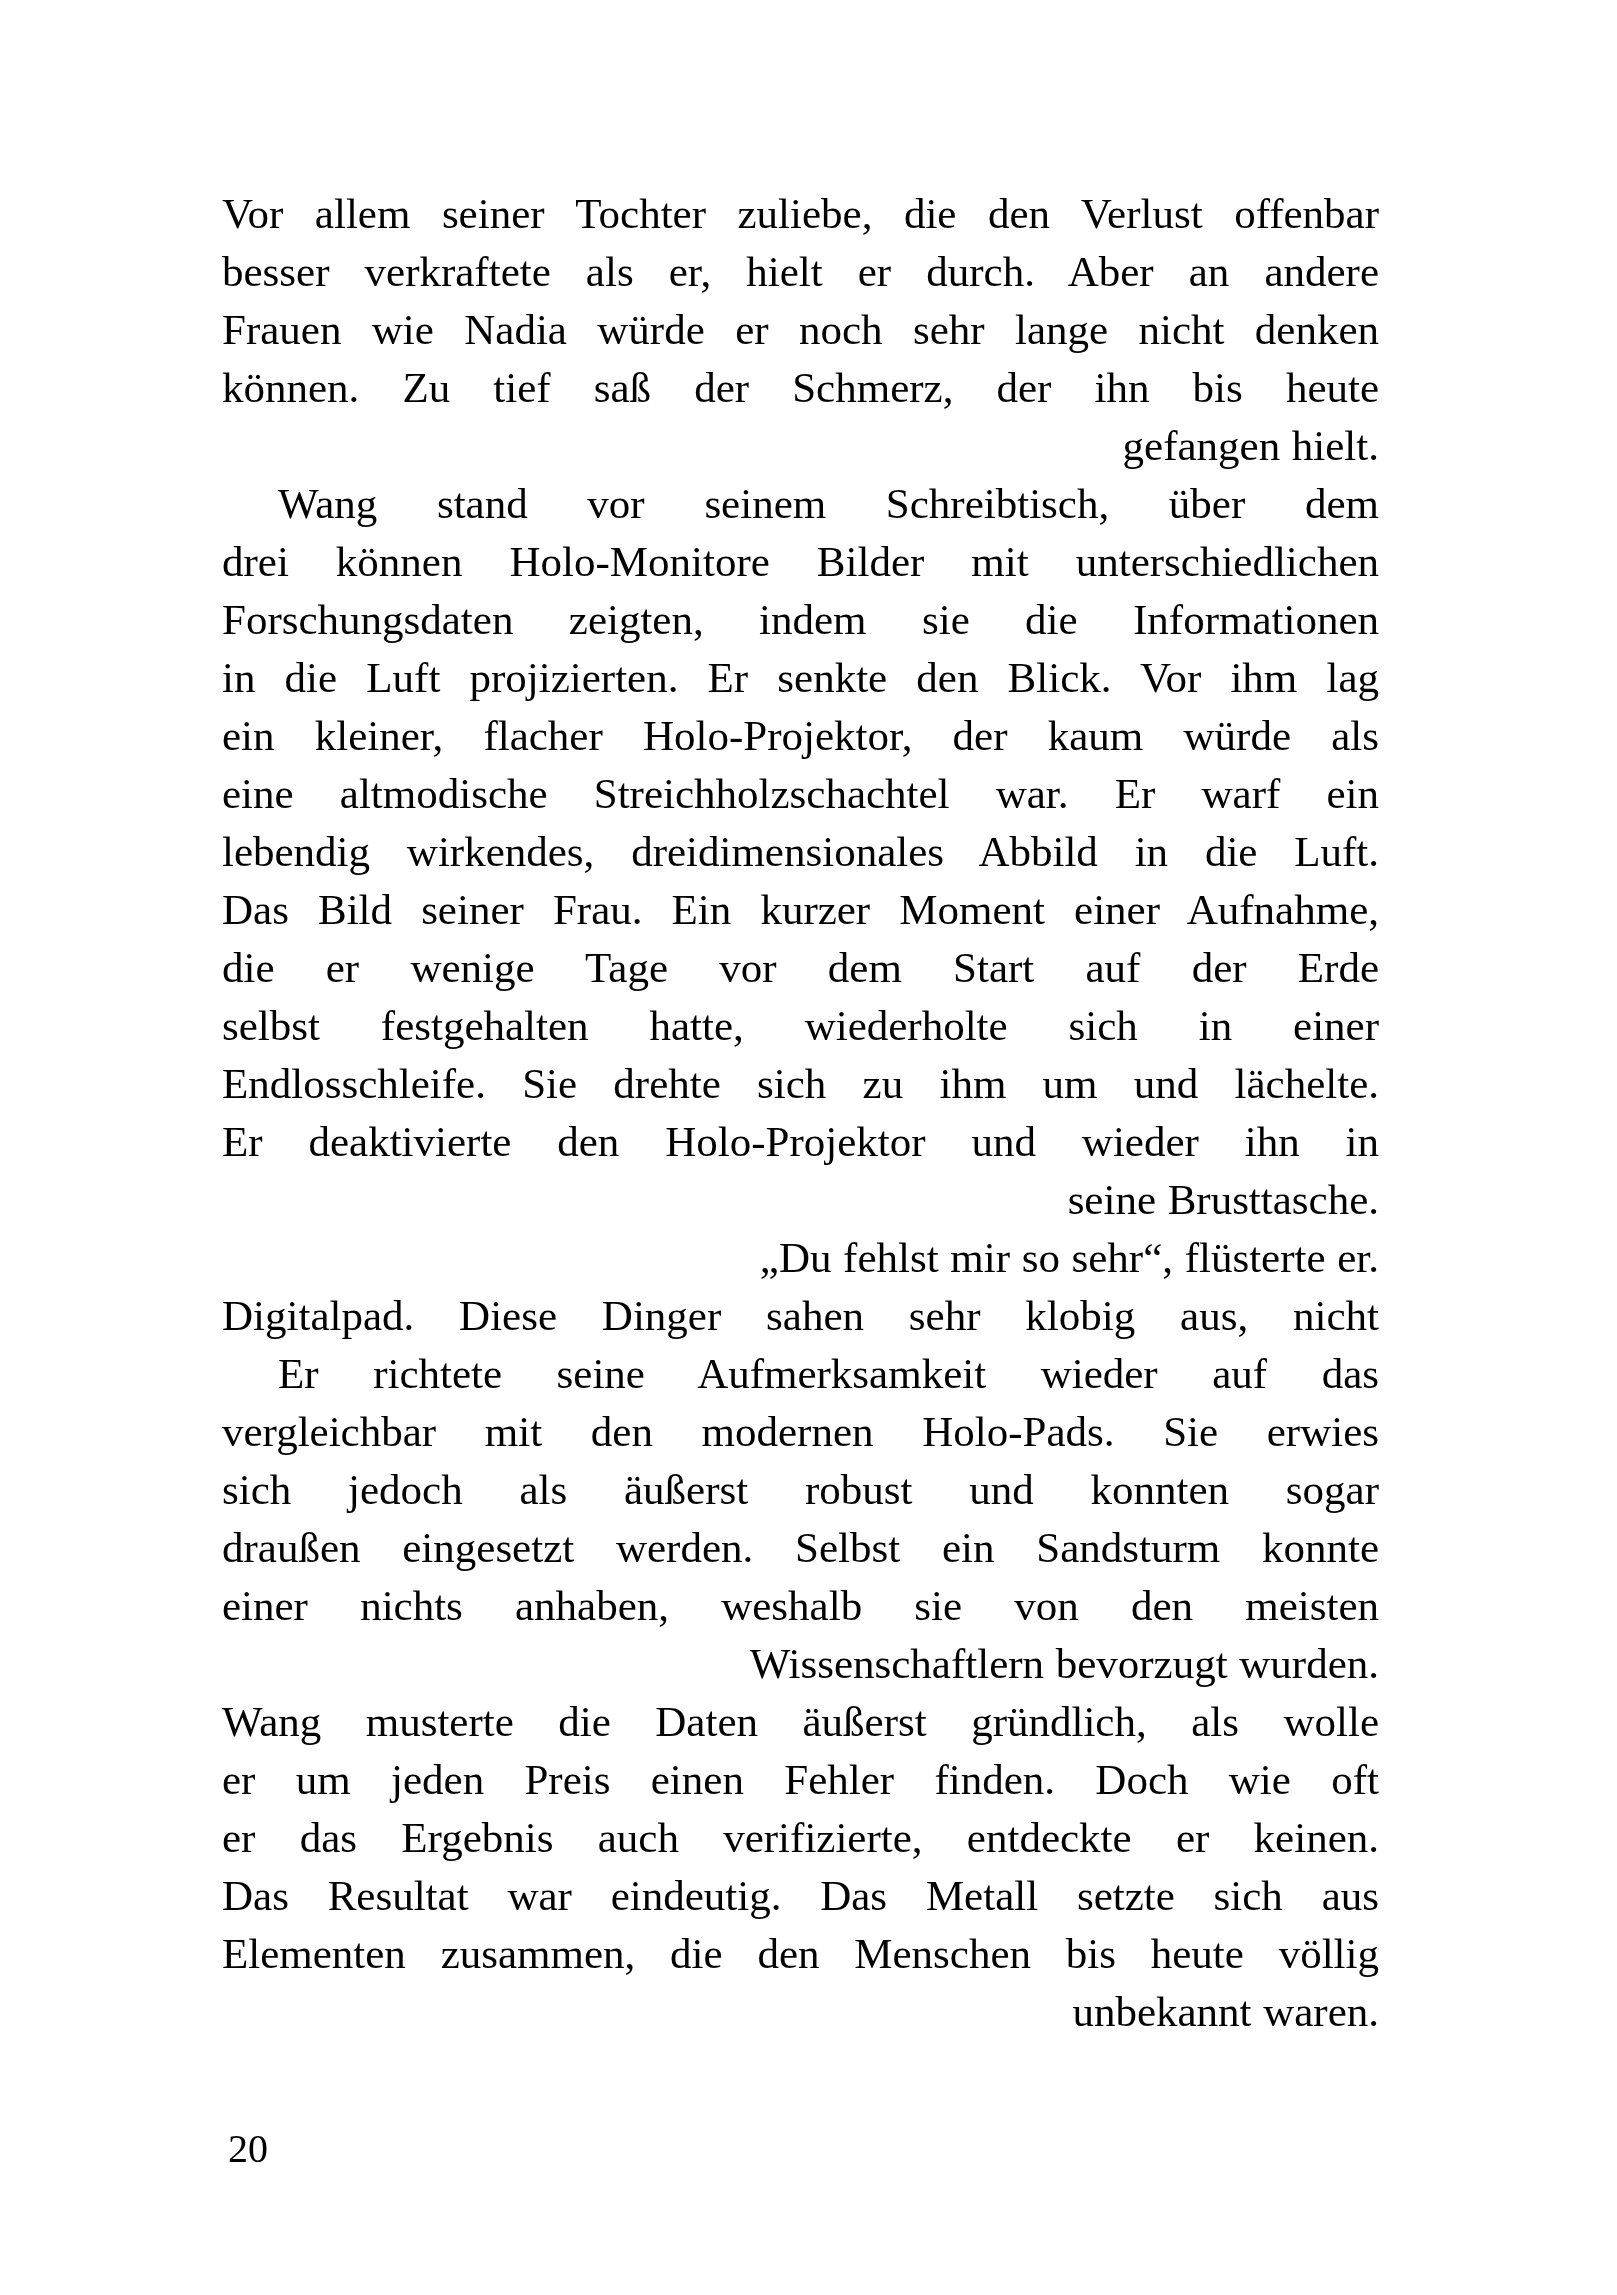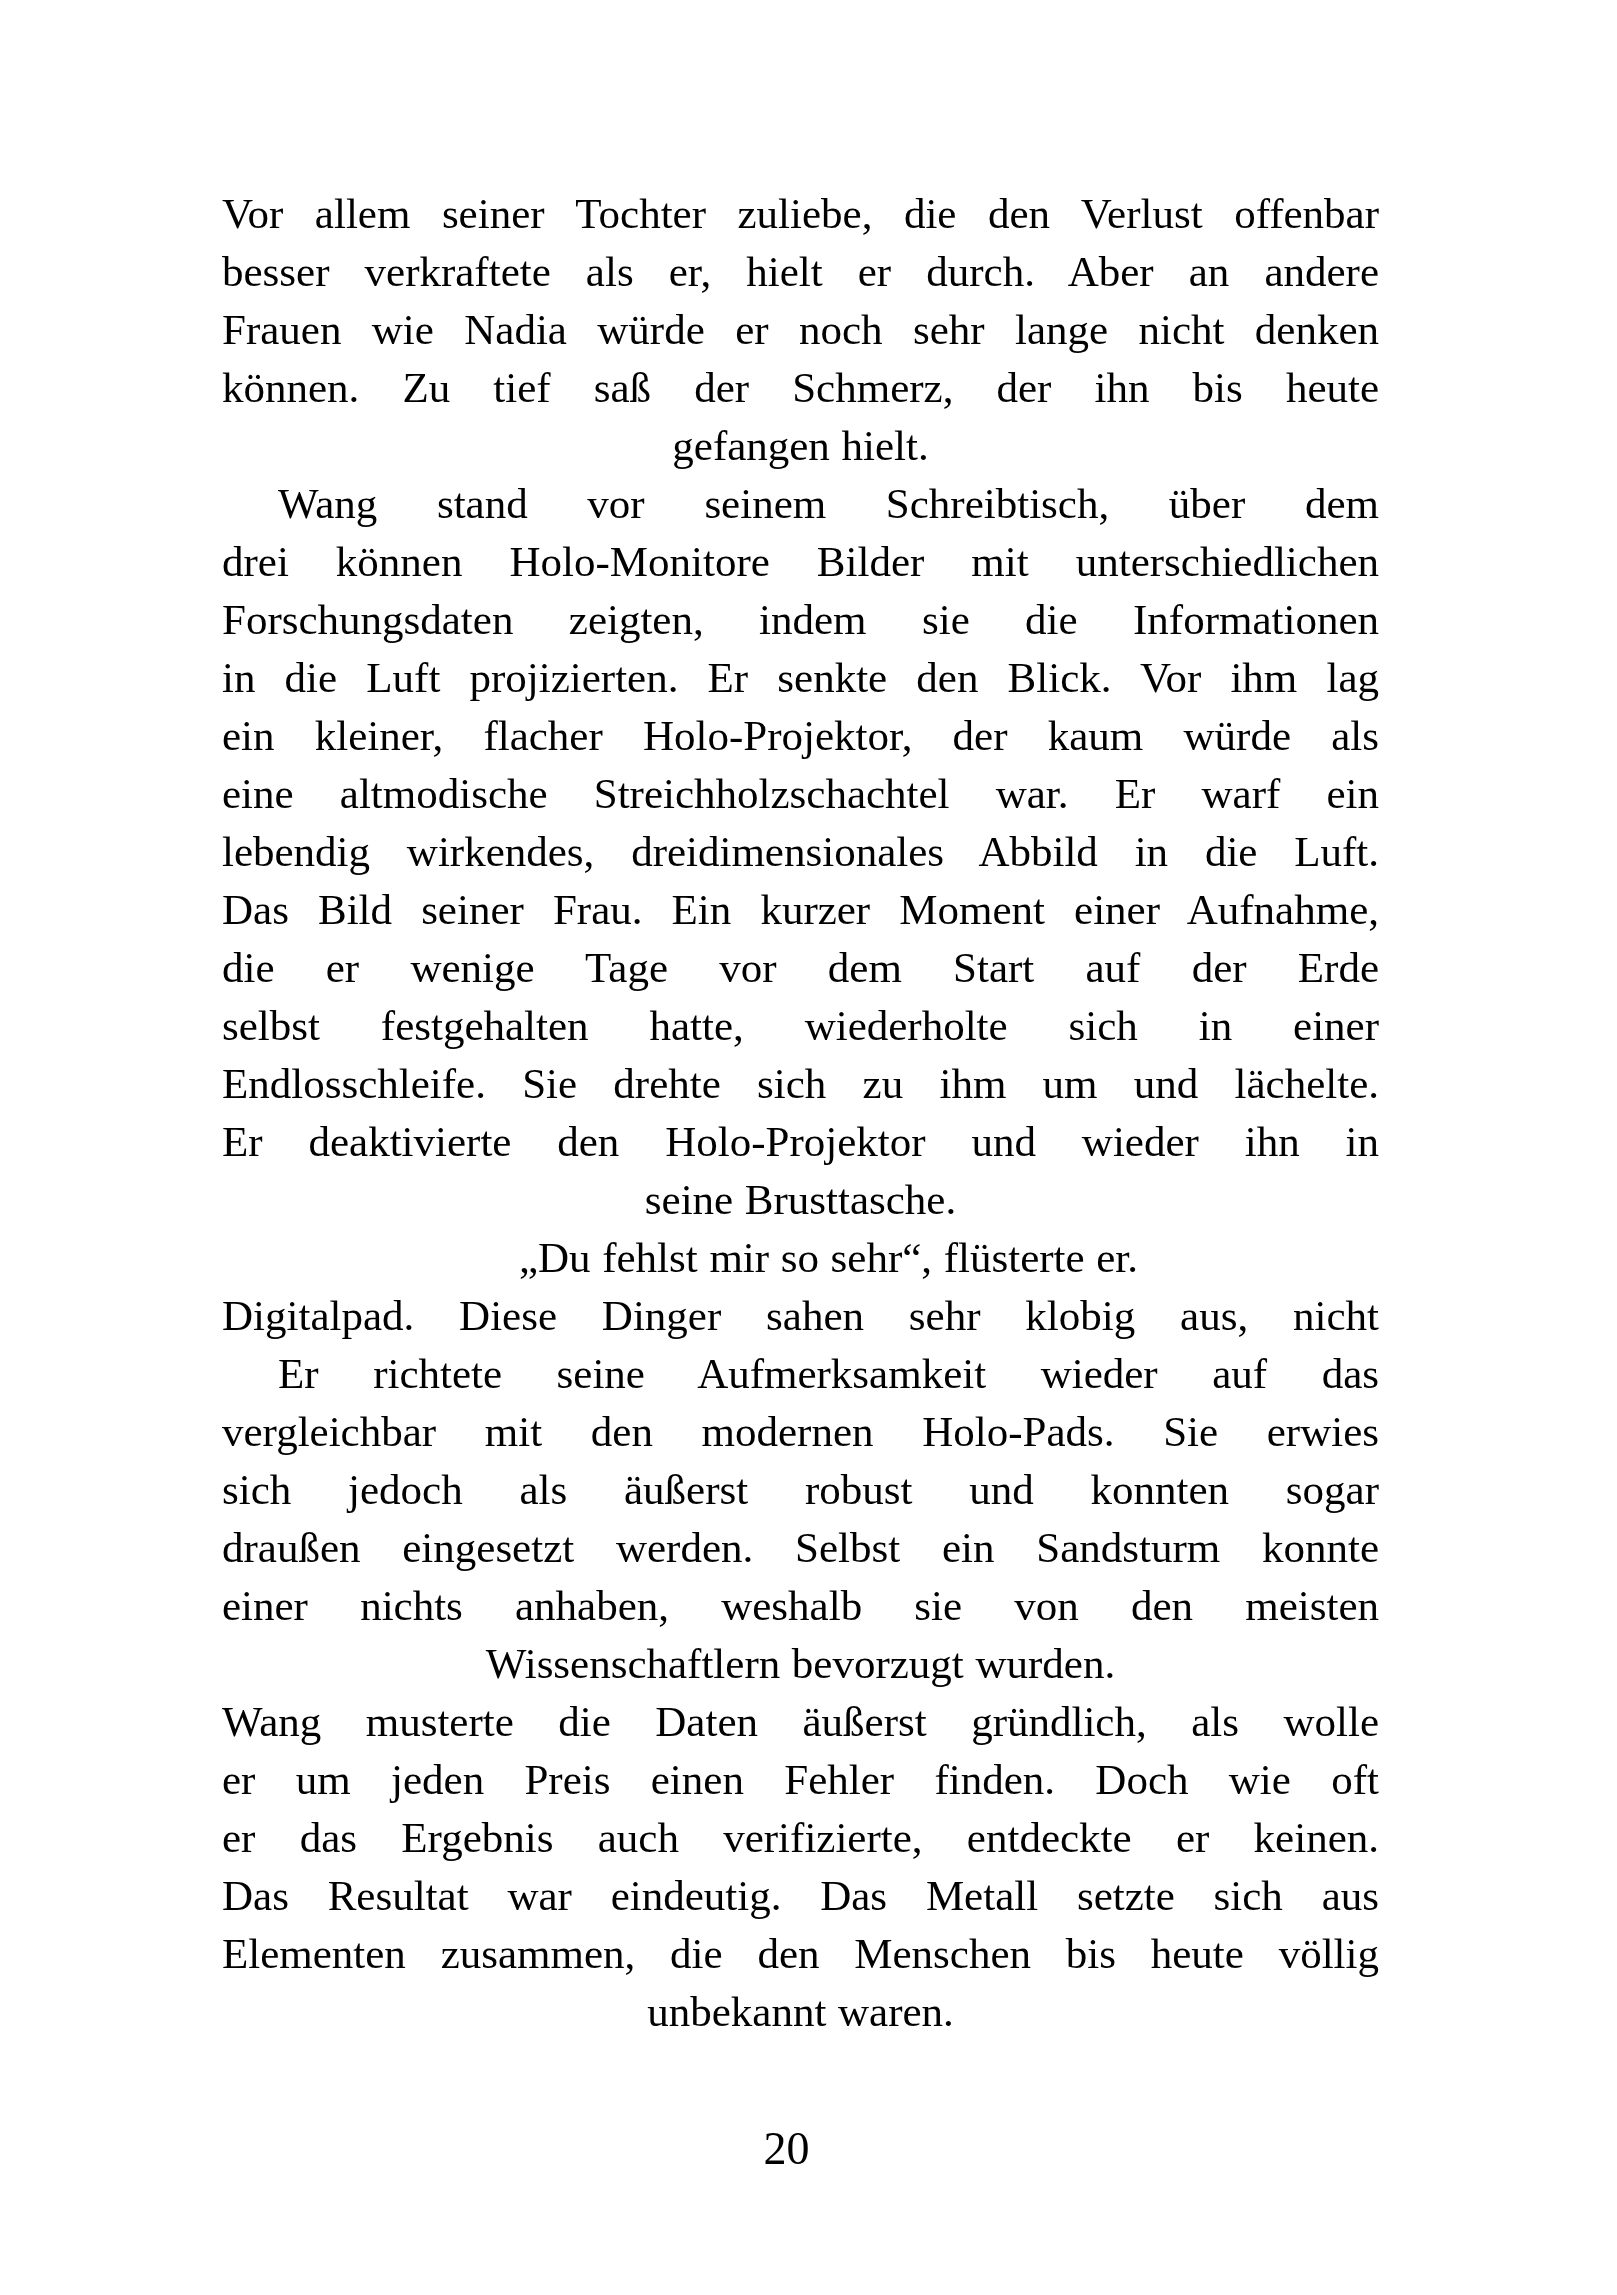--- a/index.html
+++ b/index.html
@@ -26,36 +26,35 @@
     left: 222px;
     top: 185px;
     width: 1157px;
     font-size: 43px;
     line-height: 58px;
     letter-spacing: 0px;
     word-spacing: 0.9px;
   }
   .para { margin: 0; padding: 0; }
   .line {
-    text-align: center;
+    text-align: right;
   }
   .line.just {
     text-align: justify;
     text-align-last: justify;
   }
   .line.indent {
     text-indent: 56px;
   }
   .folio {
     position: absolute;
-    left: 208px;
+    left: 228px;
     top: 2128px;
     width: 1157px;
-    text-align: center;
-    font-size: 46px;
+    font-size: 40px;
     line-height: 42px;
   }
 </style>
 </head>
 <body>
 
 <div class="page">
   <main class="text-column">
       <div class="para">
         <div class="line just">Vor allem seiner Tochter zuliebe, die den Verlust offenbar</div>

